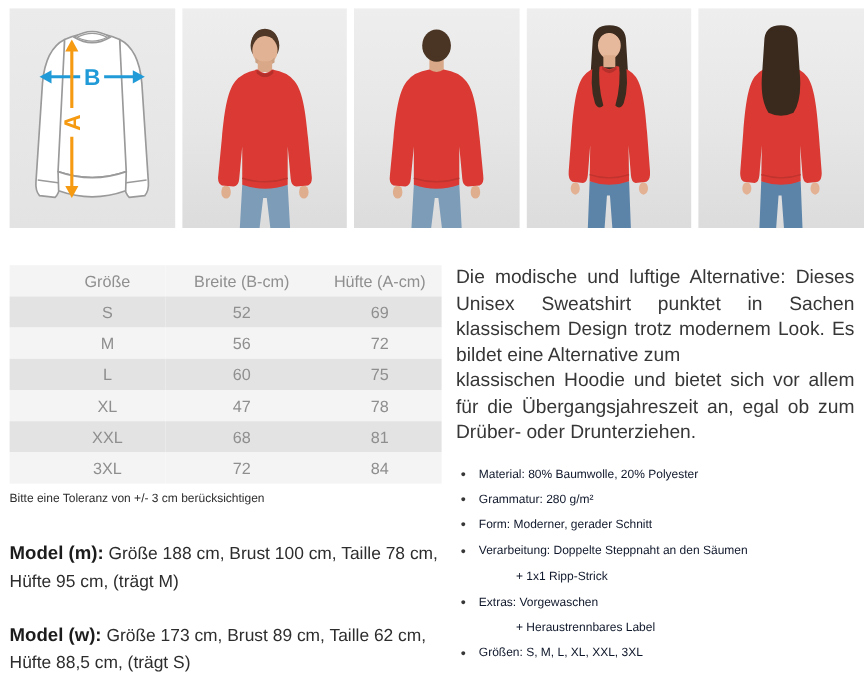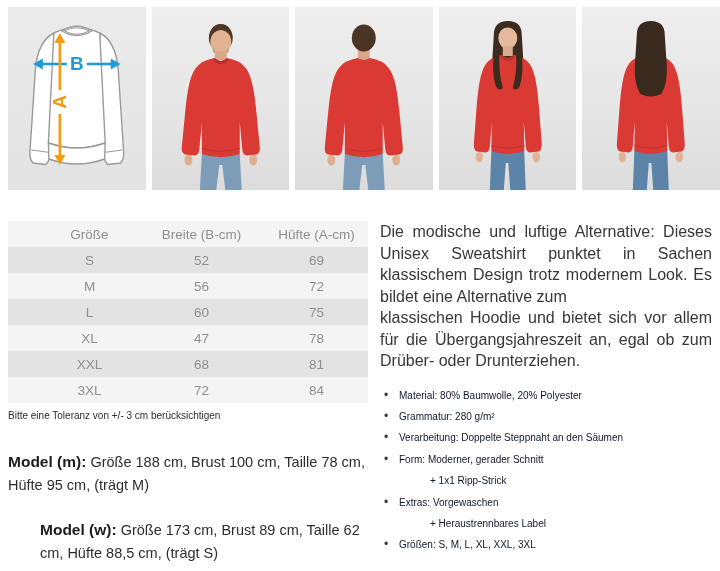--- a/index.html
+++ b/index.html
@@ -28,21 +28,21 @@
     font-weight:normal; text-align:center; height:26px; padding:0; vertical-align:middle;
   }
   table.size-table th:first-child, table.size-table td:first-child { padding-left:33px; }
   table.size-table tr.shade-light { background:#f4f4f4; }
   table.size-table tr.shade-dark  { background:#e3e3e3; }
 
   .tolerance-note { margin-top:7px; font-size:10px; color:#2d2d2d; }
 
   .model-block { margin-top:29px; font-size:14.5px; line-height:23px; color:#2d2d2d; }
   .model-block b { color:#1c1c1c; font-size:15.5px; }
-  .model-block + .model-block { margin-top:21px;margin-left:32px; }
+  .model-block + .model-block { margin-top:21px; }
 
   
   .desc-para { font-size:16px; line-height:21.5px; color:#373737; text-align:justify; }
   ul.feature-list { margin-top:13px; list-style:none; font-size:10px; line-height:21.4px; color:#0f172a; }
   ul.feature-list li { position:relative; padding-left:19px; }
   ul.feature-list li.bulleted::before {
     content:"•"; position:absolute; left:4px; top:0; font-size:12px; color:#373737;
   }
   ul.feature-list li.indented { padding-left:50px; }
 </style>
@@ -208,22 +208,22 @@
       <div class="desc-para">
         <span>Die modische und luftige Alternative: Dieses Unisex Sweatshirt punktet in Sachen klassischem Design trotz modernem Look. Es bildet eine Alternative zum</span>
       </div>
       <div class="desc-para">
         <span>klassischen Hoodie und bietet sich vor allem für die Übergangsjahreszeit an, egal ob zum Drüber- oder Drunterziehen.</span>
       </div>
 
       <ul class="feature-list">
         <li class="bulleted">Material: 80% Baumwolle, 20% Polyester</li>
         <li class="bulleted">Grammatur: 280 g/m²</li>
+        <li class="bulleted">Form: Moderner, gerader Schnitt</li>
         <li class="bulleted">Verarbeitung: Doppelte Steppnaht an den Säumen</li>
-        <li class="bulleted">Form: Moderner, gerader Schnitt</li>
         <li class="indented">+ 1x1 Ripp-Strick</li>
         <li class="bulleted">Extras: Vorgewaschen</li>
         <li class="indented">+ Heraustrennbares Label</li>
         <li class="bulleted">Größen:  S, M, L, XL, XXL, 3XL</li>
       </ul>
     </div>
   </div>
 </div>
 
 </body></html>

